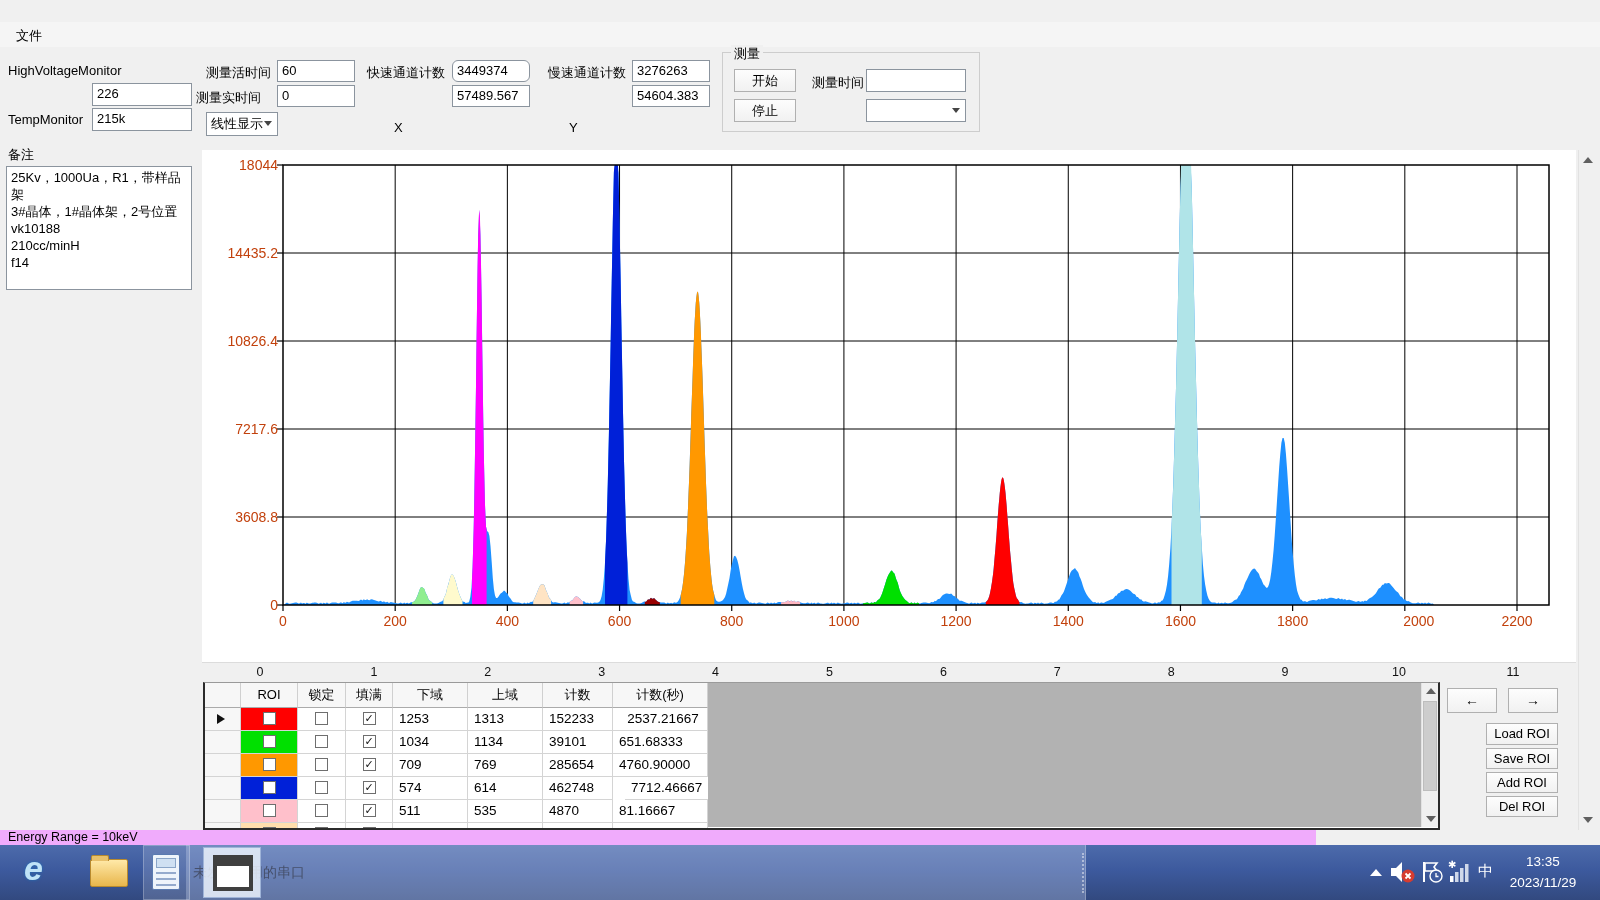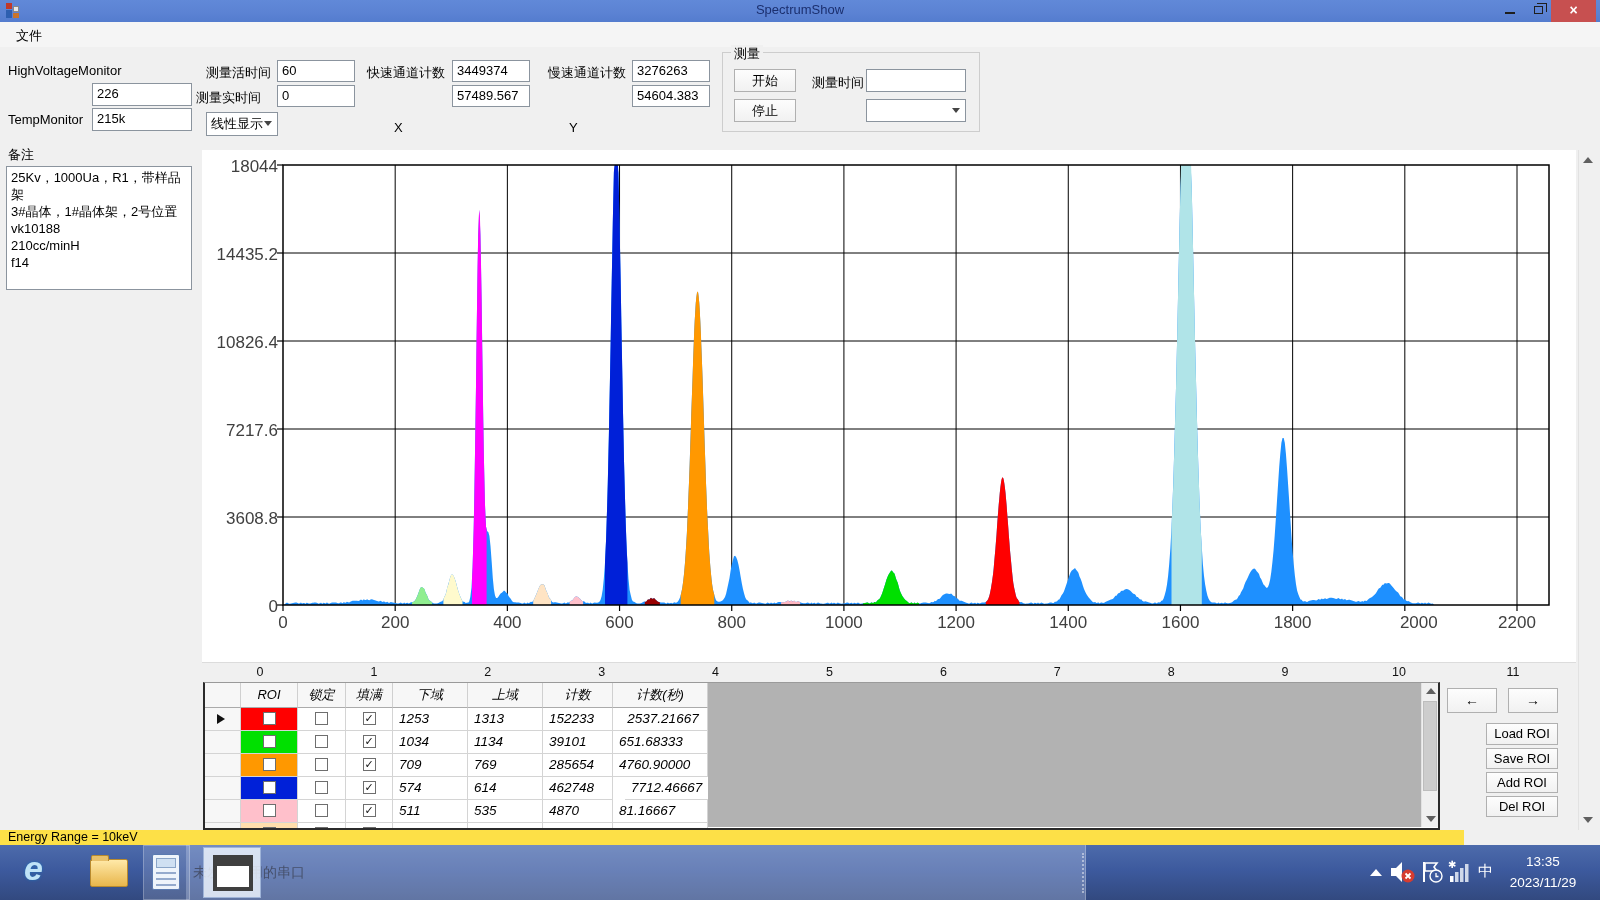--- a/index.html
+++ b/index.html
@@ -34,30 +34,30 @@
     padding:2px 4px; white-space:nowrap; }
   .combo .arr { position:absolute; right:5px; top:8px; width:0; height:0;
     border-left:4px solid transparent; border-right:4px solid transparent; border-top:5px solid #444; }
 
   .groupbox { position:absolute; border:1px solid #cdcdcd; }
   .groupbox .legend { position:absolute; left:8px; top:-8px; background:#f0f0f0;
     padding:0 3px; font-size:13px; }
 
   
   .chart-box { position:absolute; left:202px; top:150px; width:1374px; height:512px; background:#fff; }
-  .axis-lab { position:absolute; font-size:17px; color:#404040; white-space:nowrap; }
+  .axis-lab { position:absolute; font-size:14px; color:#c2410c; white-space:nowrap; }
 
   
   .ruler { position:absolute; left:202px; top:662px; width:1374px; height:20px;
     background:#f0f0f0; border-top:1px solid #dcdcdc; }
   .ruler span { position:absolute; top:2px; transform:translateX(-50%); font-size:12.5px; color:#111; }
 
   
   .tblwrap { position:absolute; left:203px; top:682px; width:1237px; height:148px;
-    background:#fff; border:2px solid #2b2b2b; border-top:1px solid #9a9a9a; overflow:hidden;font-style:italic; }
+    background:#fff; border:2px solid #2b2b2b; border-top:1px solid #9a9a9a; overflow:hidden; }
   .th-cell { position:absolute; top:0; height:25px; background:#f7f7f7;
     border-right:1px solid #d0d0d0; border-bottom:1px solid #ababab;
     font-size:13px; text-align:center; line-height:24px; color:#000; }
   .td-cell { position:absolute; background:#fff; border-right:1px solid #d4d4d4;
     border-bottom:1px solid #d4d4d4; font-size:13.5px; line-height:21px;
     padding-left:6px; color:#000; white-space:nowrap; }
   .rowhdr { background:#f7f7f7; padding-left:0; }
   .sel-arrow { width:0; height:0; border-top:5px solid transparent; border-bottom:5px solid transparent;
     border-left:8px solid #111; position:absolute; left:12px; top:6px; }
   .cb { display:block; width:13px; height:13px; background:#fff; border:1px solid #6e6e6e;
@@ -67,21 +67,21 @@
 
   
   .sbtrack { position:absolute; background:#f0f0f0; border-left:1px solid #e2e2e2; }
   .sb-arrow-up, .sb-arrow-dn { position:absolute; left:4px; width:0; height:0;
     border-left:5px solid transparent; border-right:5px solid transparent; }
   .sb-arrow-up { border-bottom:6px solid #606060; }
   .sb-arrow-dn { border-top:6px solid #606060; }
   .sb-thumb { position:absolute; left:1px; width:14px; background:#cdcdcd; border:1px solid #bdbdbd; }
 
   
-  .statusbar { position:absolute; left:0; top:830px; width:1464px; height:15px; background:#fde047; }
+  .statusbar { position:absolute; left:0; top:830px; width:1316px; height:15px; background:#f0abfc; }
   .statusbar span { position:absolute; left:8px; top:0; font-size:12.5px; color:#000; }
 
   
   .taskbar { position:absolute; left:0; top:845px; width:1600px; height:55px;
     background:linear-gradient(180deg,#4d6bab 0%,#3d5a9e 45%,#32497f 100%); }
   .tb-band { position:absolute; left:186px; top:0; width:900px; height:55px;
     background:rgba(198,213,240,0.32); border-right:1px solid rgba(255,255,255,0.25); }
   .ie-e { position:absolute; left:24px; top:4px; font-size:34px; font-style:italic;
     font-weight:bold; color:#bfe3f7; text-shadow:0 0 3px #1d6fb8; }
   .folder { position:absolute; left:90px; top:14px; width:38px; height:28px;
@@ -109,32 +109,20 @@
     border-left:6px solid transparent; border-right:6px solid transparent; border-bottom:7px solid #fff; }
   .tray-txt { position:absolute; color:#fff; }
   .clock { position:absolute; left:1498px; top:6px; width:90px; text-align:center;
     color:#fff; font-size:13.5px; line-height:21px; }
 </style>
 </head>
 <body>
 
 <div class="window">
 
-  <div class="titlebar">
-    <div class="app-icon">
-      <i style="left:0;top:0;width:6px;height:6px;background:#c0392b;"></i>
-      <i style="left:0;top:7px;width:6px;height:8px;background:#2e5fb0;"></i>
-      <i style="left:7px;top:3px;width:6px;height:6px;background:#e8e8e8;border:1px solid #888;"></i>
-      <i style="left:7px;top:10px;width:6px;height:5px;background:#c8742a;"></i>
-    </div>
-    <div class="title">SpectrumShow</div>
-    <div class="cap-btn" style="left:1497px;width:26px;"><span class="glyph-min"></span></div>
-    <div class="cap-btn" style="left:1526px;width:24px;"><span class="glyph-restore"></span></div>
-    <div class="cap-btn btn-close" style="left:1551px;width:45px;"><span class="glyph-close">×</span></div>
-  </div>
 
   <div class="menubar">
     <span class="menu-item">文件</span>
   </div>
 
   <div class="lbl" style="left:8px;top:63px;">HighVoltageMonitor</div>
   <div class="tbox" style="left:92px;top:83px;width:100px;height:23px;">226</div>
   <div class="lbl" style="left:8px;top:112px;">TempMonitor</div>
   <div class="tbox" style="left:92px;top:108px;width:100px;height:23px;">215k</div>
   <div class="lbl" style="left:8px;top:146px;">备注</div>
@@ -143,21 +131,21 @@
 vk10188
 210cc/minH
 f14</div>
 
   <div class="lbl" style="left:206px;top:64px;">测量活时间</div>
   <div class="tbox" style="left:277px;top:60px;width:78px;height:22px;">60</div>
   <div class="lbl" style="left:196px;top:89px;">测量实时间</div>
   <div class="tbox" style="left:277px;top:85px;width:78px;height:22px;">0</div>
 
   <div class="lbl" style="left:367px;top:64px;">快速通道计数</div>
-  <div class="tbox" style="left:452px;top:60px;width:78px;height:22px;">3449374</div>
+  <div class="tbox" style="left:452px;top:60px;width:78px;height:22px;border-radius:6px;">3449374</div>
   <div class="tbox" style="left:452px;top:85px;width:78px;height:22px;">57489.567</div>
 
   <div class="lbl" style="left:548px;top:64px;">慢速通道计数</div>
   <div class="tbox" style="left:632px;top:60px;width:78px;height:22px;">3276263</div>
   <div class="tbox" style="left:632px;top:85px;width:78px;height:22px;">54604.383</div>
 
   <div class="combo" style="left:206px;top:112px;width:72px;height:24px;">
     <span>线性显示</span>
     <span class="arr"></span>
   </div>

